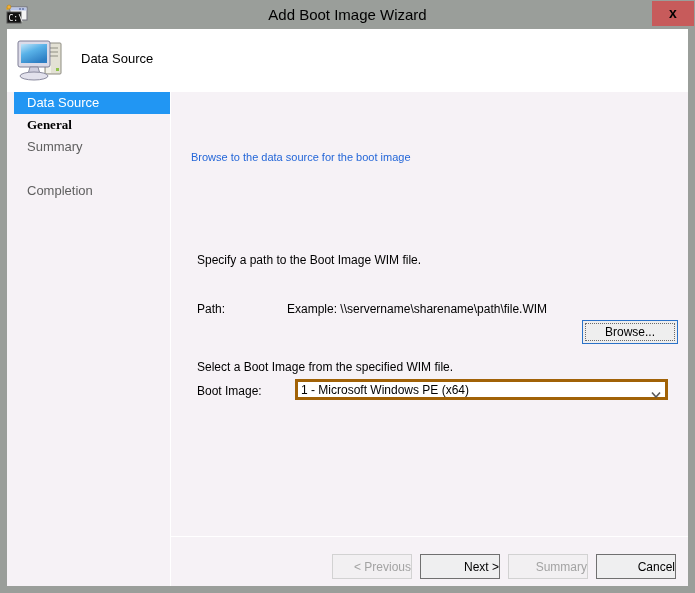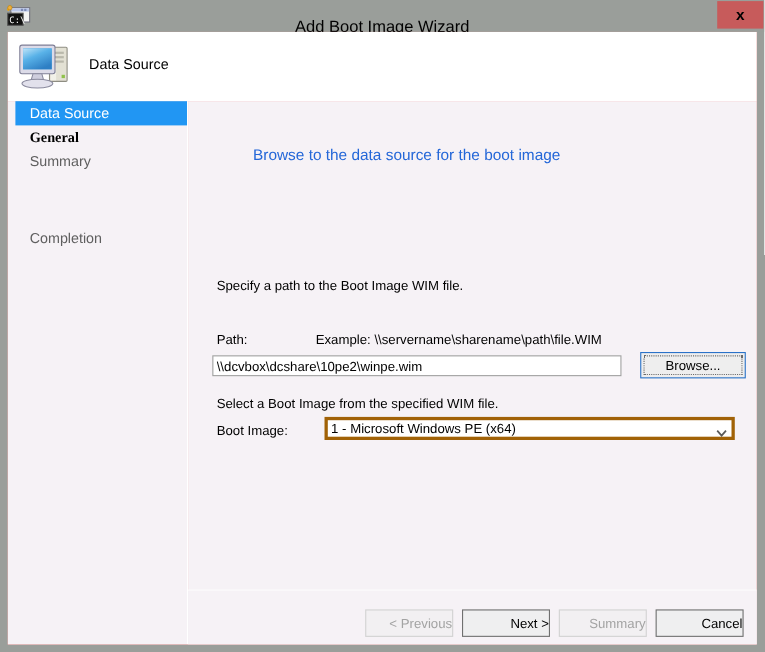--- a/index.html
+++ b/index.html
@@ -37,21 +37,20 @@
   #title-text {
     position: absolute;
     left: 0; top: 0;
     width: 695px;
     height: 29px;
     line-height: 29px;
     text-align: center;
     font-size: 15px;
     color: #000000;
     font-family: "Liberation Sans", sans-serif;
-    margin-top: 10px;
   }
   #close-button {
     position: absolute;
     right: 1px; top: 1px;
     width: 42px;
     height: 25px;
     background: #c75b5b;
     border: none;
     color: #000000;
     font-size: 14px;
@@ -142,25 +141,24 @@
     position: absolute;
     left: 164px;
     top: 63px;
     width: 517px;
     height: 494px;
     background: #f6f2f6;
   }
   #page-heading {
     position: absolute;
     left: 20px;
-    top: 40px;
-    font-size: 14px;
+    top: 59px;
+    font-size: 11px;
     color: #2467d8;
     white-space: nowrap;
-    margin-left: 39px;
   }
   .body-line {
     position: absolute;
     font-size: 12px;
     color: #000000;
     white-space: nowrap;
   }
   #intro-1 { left: 26px; top: 113px; }
   #intro-2 { left: 26px; top: 161px; }
   #path-label { left: 26px; top: 210px; }
@@ -333,34 +331,33 @@
           <ellipse cx="19" cy="41" rx="14" ry="4" fill="#e2e1ec" stroke="#8a8a9e" stroke-width="1"></ellipse>
         </svg>
       </span>
       <div id="header-title">Data Source</div>
     </div>
 
     <div id="sidebar">
       <div class="nav-item selected" style="top:0px;">Data Source</div>
       <div class="nav-item visited" style="top:22px;">General</div>
       <div class="nav-item" style="top:44px;">Summary</div>
-      <div class="nav-item" style="top:88px;margin-top:26px;">Completion</div>
+      <div class="nav-item" style="top:88px;">Completion</div>
     </div>
     <div id="sidebar-divider"></div>
 
     <div id="main">
 
       <div id="page-heading">Browse to the data source for the boot image</div>
 
       <div class="body-line" id="intro-2">Specify a path to the Boot Image WIM file.</div>
 
       <div class="body-line" id="path-label">Path:</div>
       <div class="body-line" id="path-example">Example: \\servername\sharename\path\file.WIM</div>
 
-      <input id="path-input" type="text" value="\\dcvbox\dcshare\10pe2\winpe.wim" style="">
 
       <button id="browse-button">
         <span class="focus-ring">Browse...</span>
       </button>
 
       <div class="body-line" id="wim-note">Select a Boot Image from the specified WIM file.</div>
       <div class="body-line" id="bootimage-label">Boot Image:</div>
 
       <select id="bootimage-select">
         <option>1 - Microsoft Windows PE (x64)</option>

